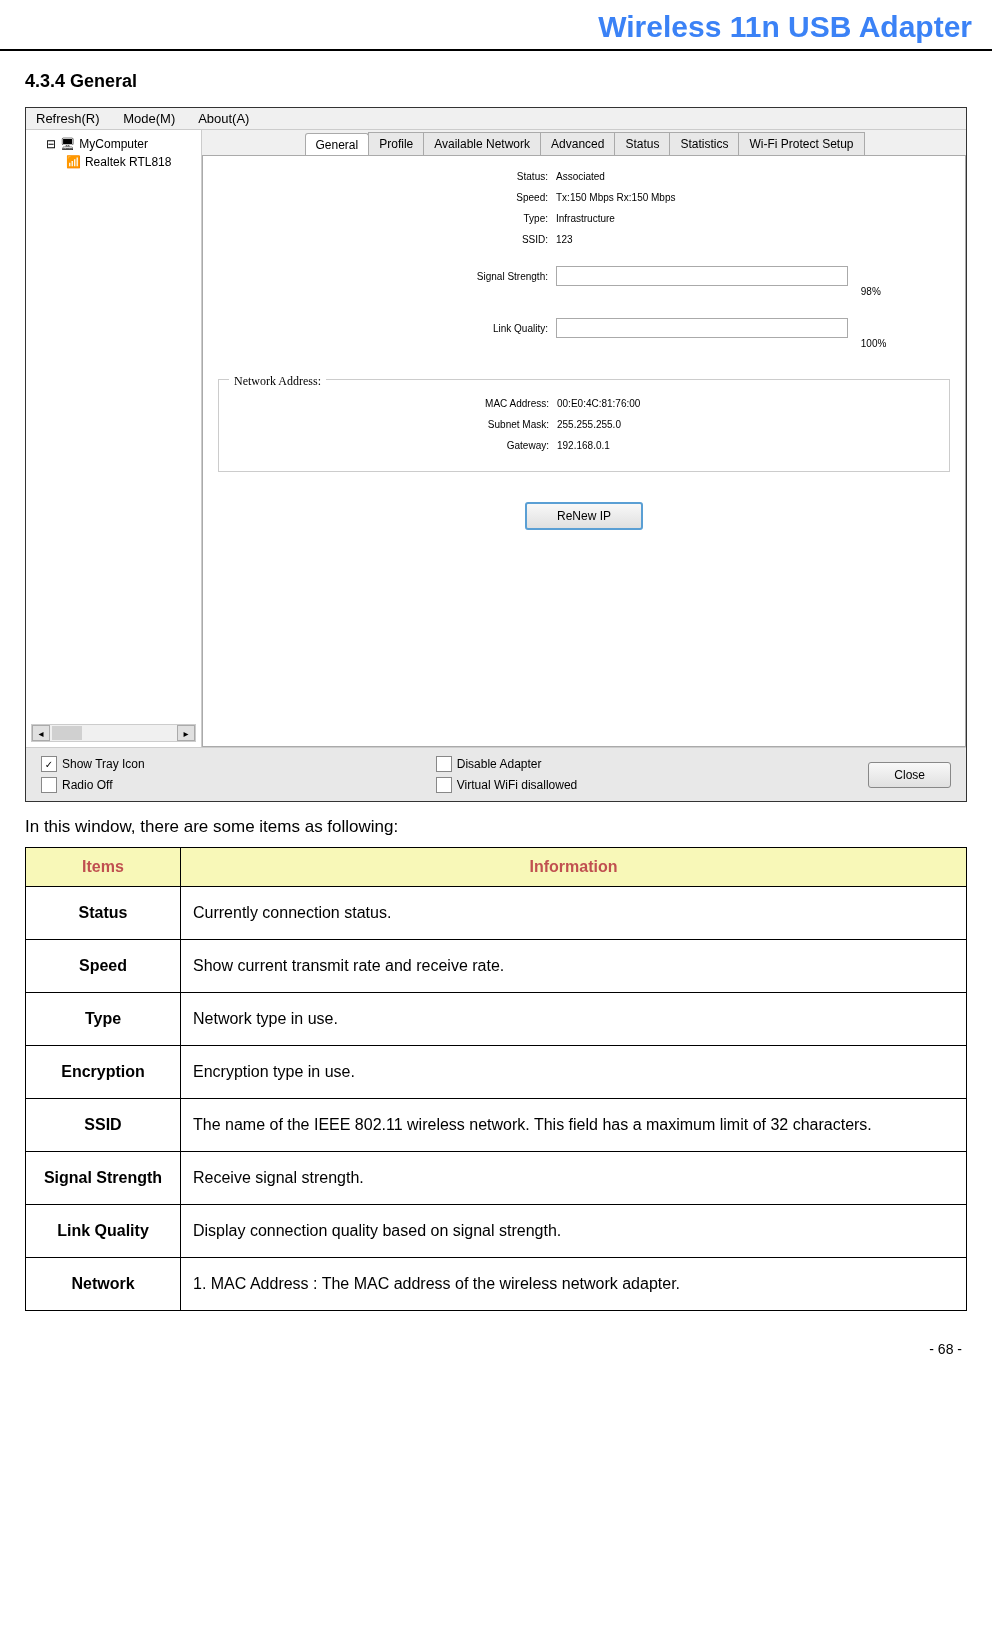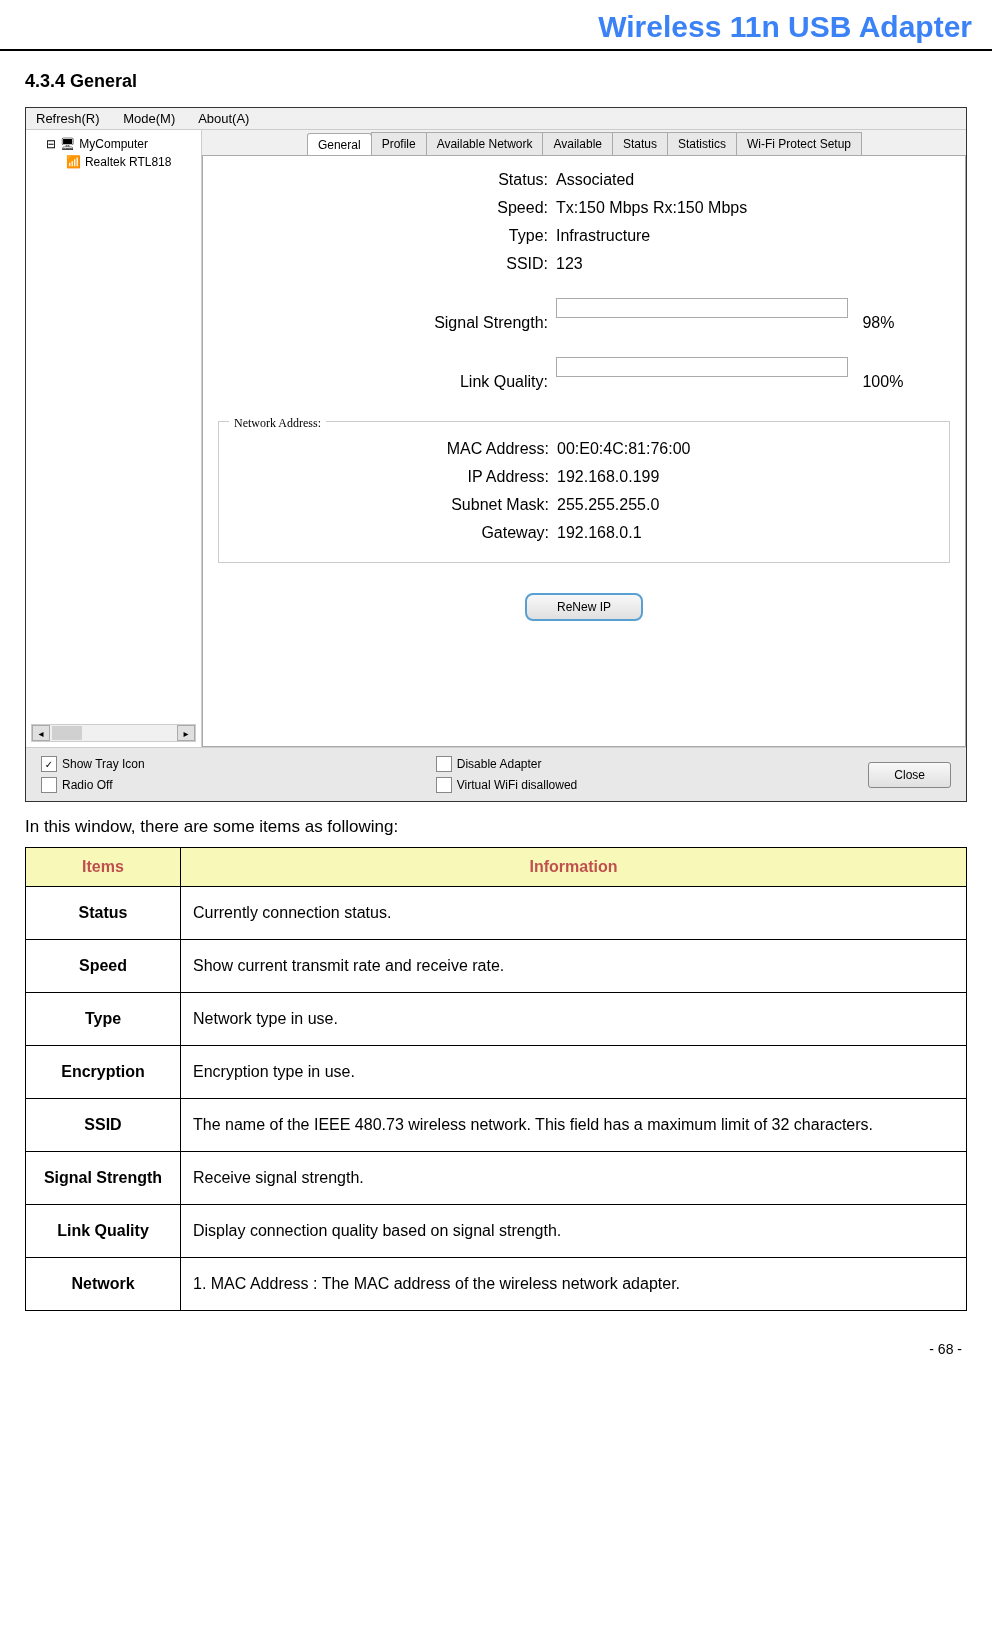--- a/index.html
+++ b/index.html
@@ -155,22 +155,22 @@
     }
     .tab-content {
       background: #fff;
       border: 1px solid #aaa;
       padding: 15px;
       min-height: 560px;
       position: relative;
     }
     .info-row {
       display: flex;
-      align-items: flex-end;
-      font-size: 16px;
+      align-items: center;
+      font-size: 10px;
       margin-bottom: 10px;
     }
     .info-label {
       width: 330px;
       text-align: right;
       padding-right: 8px;
     }
     .info-value {
       flex: 1;
     }
@@ -206,21 +206,21 @@
       padding: 0 5px;
       display: inline-block;
       font-family: Liberation Serif, serif;
     }
     .renew-btn {
       display: block;
       margin: 30px auto 10px;
       padding: 5px 30px;
       border: 2px solid #5a9fd4;
       background: linear-gradient(#f8f8f8, #e0e0e0);
-      border-radius: 8px;
+      border-radius: 3px;
       font-size: 12px;
     }
     .bottom-bar {
       border-top: 1px solid #ccc;
       padding: 8px 15px;
       display: flex;
       justify-content: space-between;
       align-items: center;
       font-size: 12px;
     }
@@ -322,21 +322,21 @@
           <div class="scroll-thumb"></div>
           <div class="scroll-arrow" style="margin-left:auto;">▸</div>
         </div>
       </div>
 
       <div class="tab-area">
         <div class="tabs">
           <div class="tab active">General</div>
           <div class="tab">Profile</div>
           <div class="tab">Available Network</div>
-          <div class="tab">Available</div>
+          <div class="tab">Advanced</div>
           <div class="tab">Status</div>
           <div class="tab">Statistics</div>
           <div class="tab">Wi-Fi Protect Setup</div>
         </div>
 
         <div class="tab-content">
           <div class="info-row">
             <div class="info-label">Status:</div>
             <div class="info-value">Associated</div>
           </div>
@@ -365,24 +365,20 @@
               <span class="progress-bar"><span class="progress-fill" style="width:100%"></span></span>
               <span class="progress-pct">100%</span>
             </div>
           </div>
 
           <div class="network-address">
             <span class="fieldset-label">Network Address:</span>
             <div class="info-row">
               <div class="info-label">MAC Address:</div>
               <div class="info-value">00:E0:4C:81:76:00</div>
-            </div>
-            <div class="info-row">
-              <div class="info-label">IP Address:</div>
-              <div class="info-value">192.168.0.199</div>
             </div>
             <div class="info-row">
               <div class="info-label">Subnet Mask:</div>
               <div class="info-value">255.255.255.0</div>
             </div>
             <div class="info-row">
               <div class="info-label">Gateway:</div>
               <div class="info-value">192.168.0.1</div>
             </div>
           </div>
@@ -436,21 +432,21 @@
     <tr>
       <td class="item-name">Type</td>
       <td class="info-cell">Network type in use.</td>
     </tr>
     <tr>
       <td class="item-name">Encryption</td>
       <td class="info-cell">Encryption type in use.</td>
     </tr>
     <tr>
       <td class="item-name">SSID</td>
-      <td class="info-cell">The name of the IEEE 480.73 wireless network. This field has a maximum limit of 32 characters.</td>
+      <td class="info-cell">The name of the IEEE 802.11 wireless network. This field has a maximum limit of 32 characters.</td>
     </tr>
     <tr>
       <td class="item-name">Signal Strength</td>
       <td class="info-cell">Receive signal strength.</td>
     </tr>
     <tr>
       <td class="item-name">Link Quality</td>
       <td class="info-cell">Display connection quality based on signal strength.</td>
     </tr>
     <tr>

